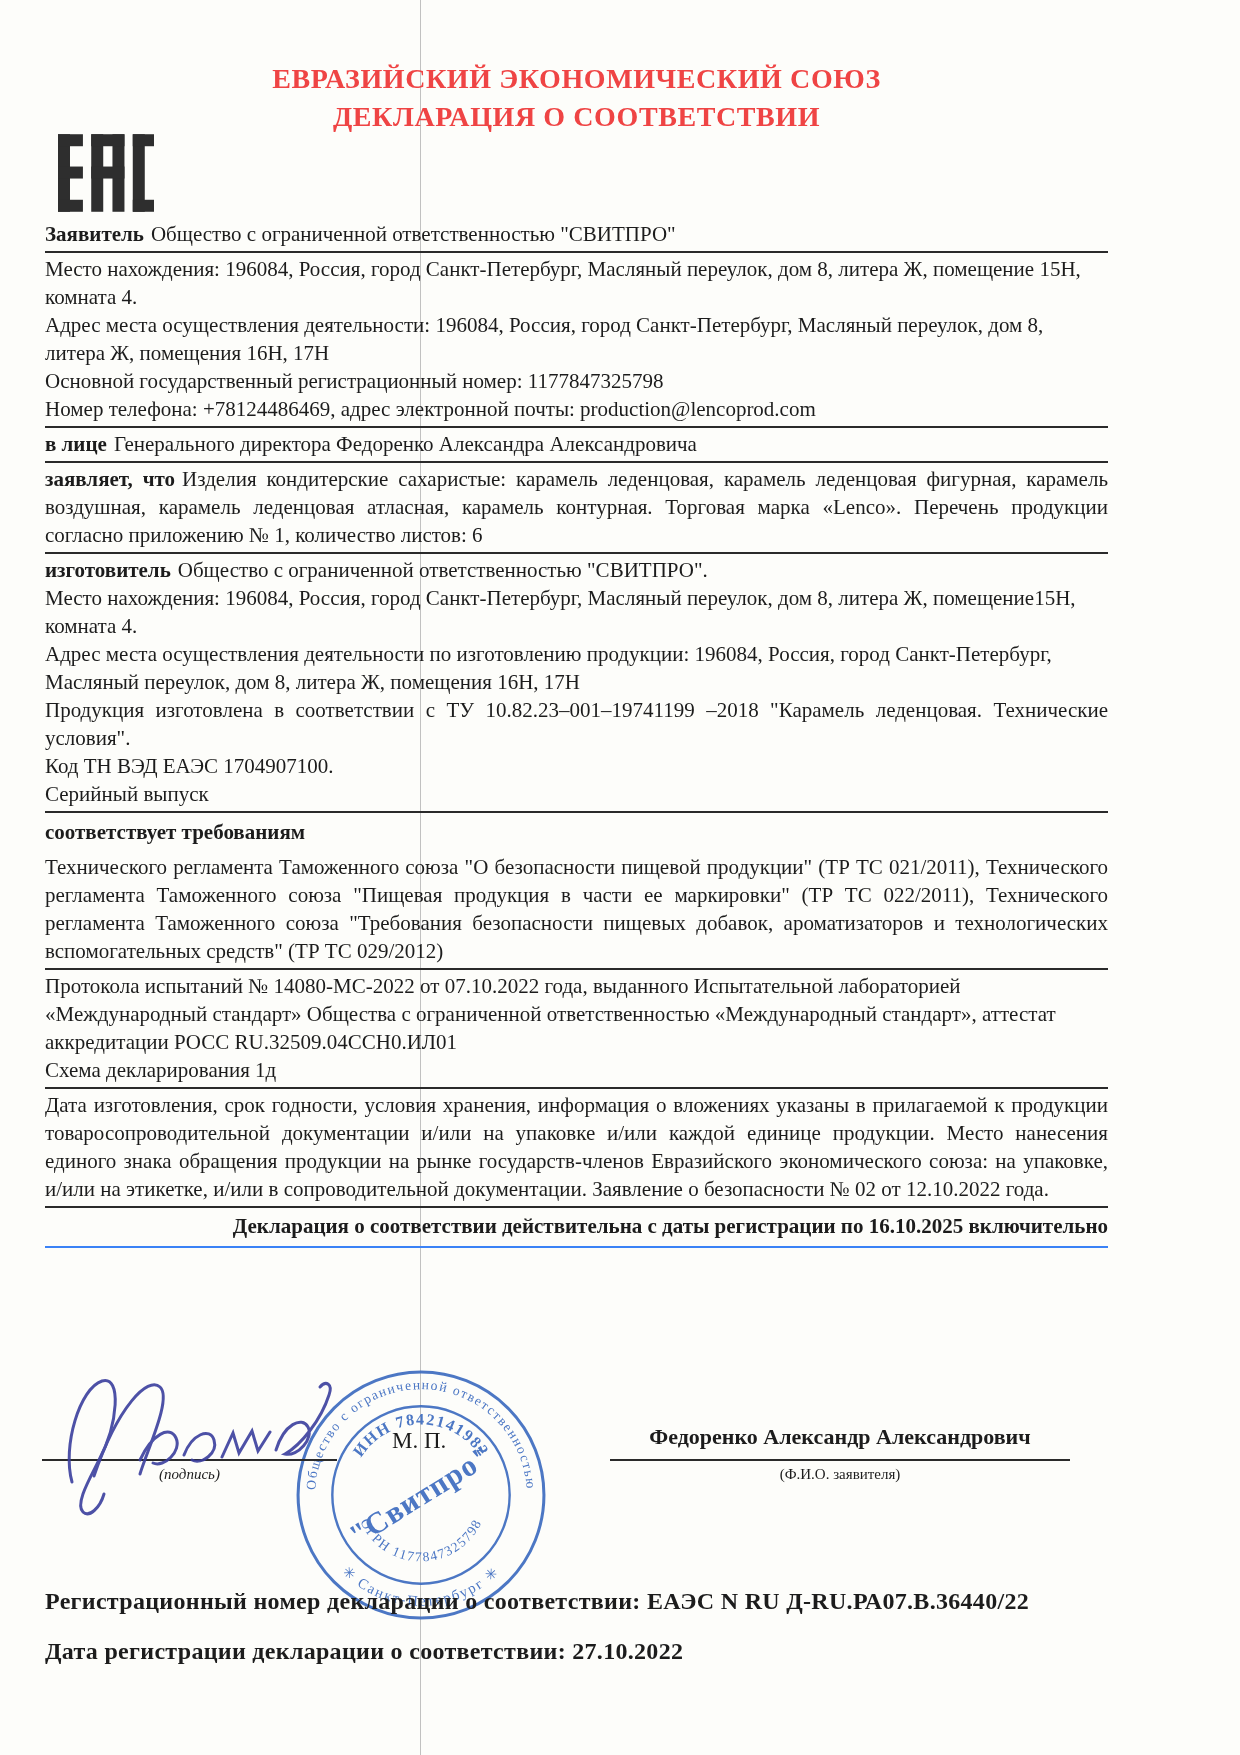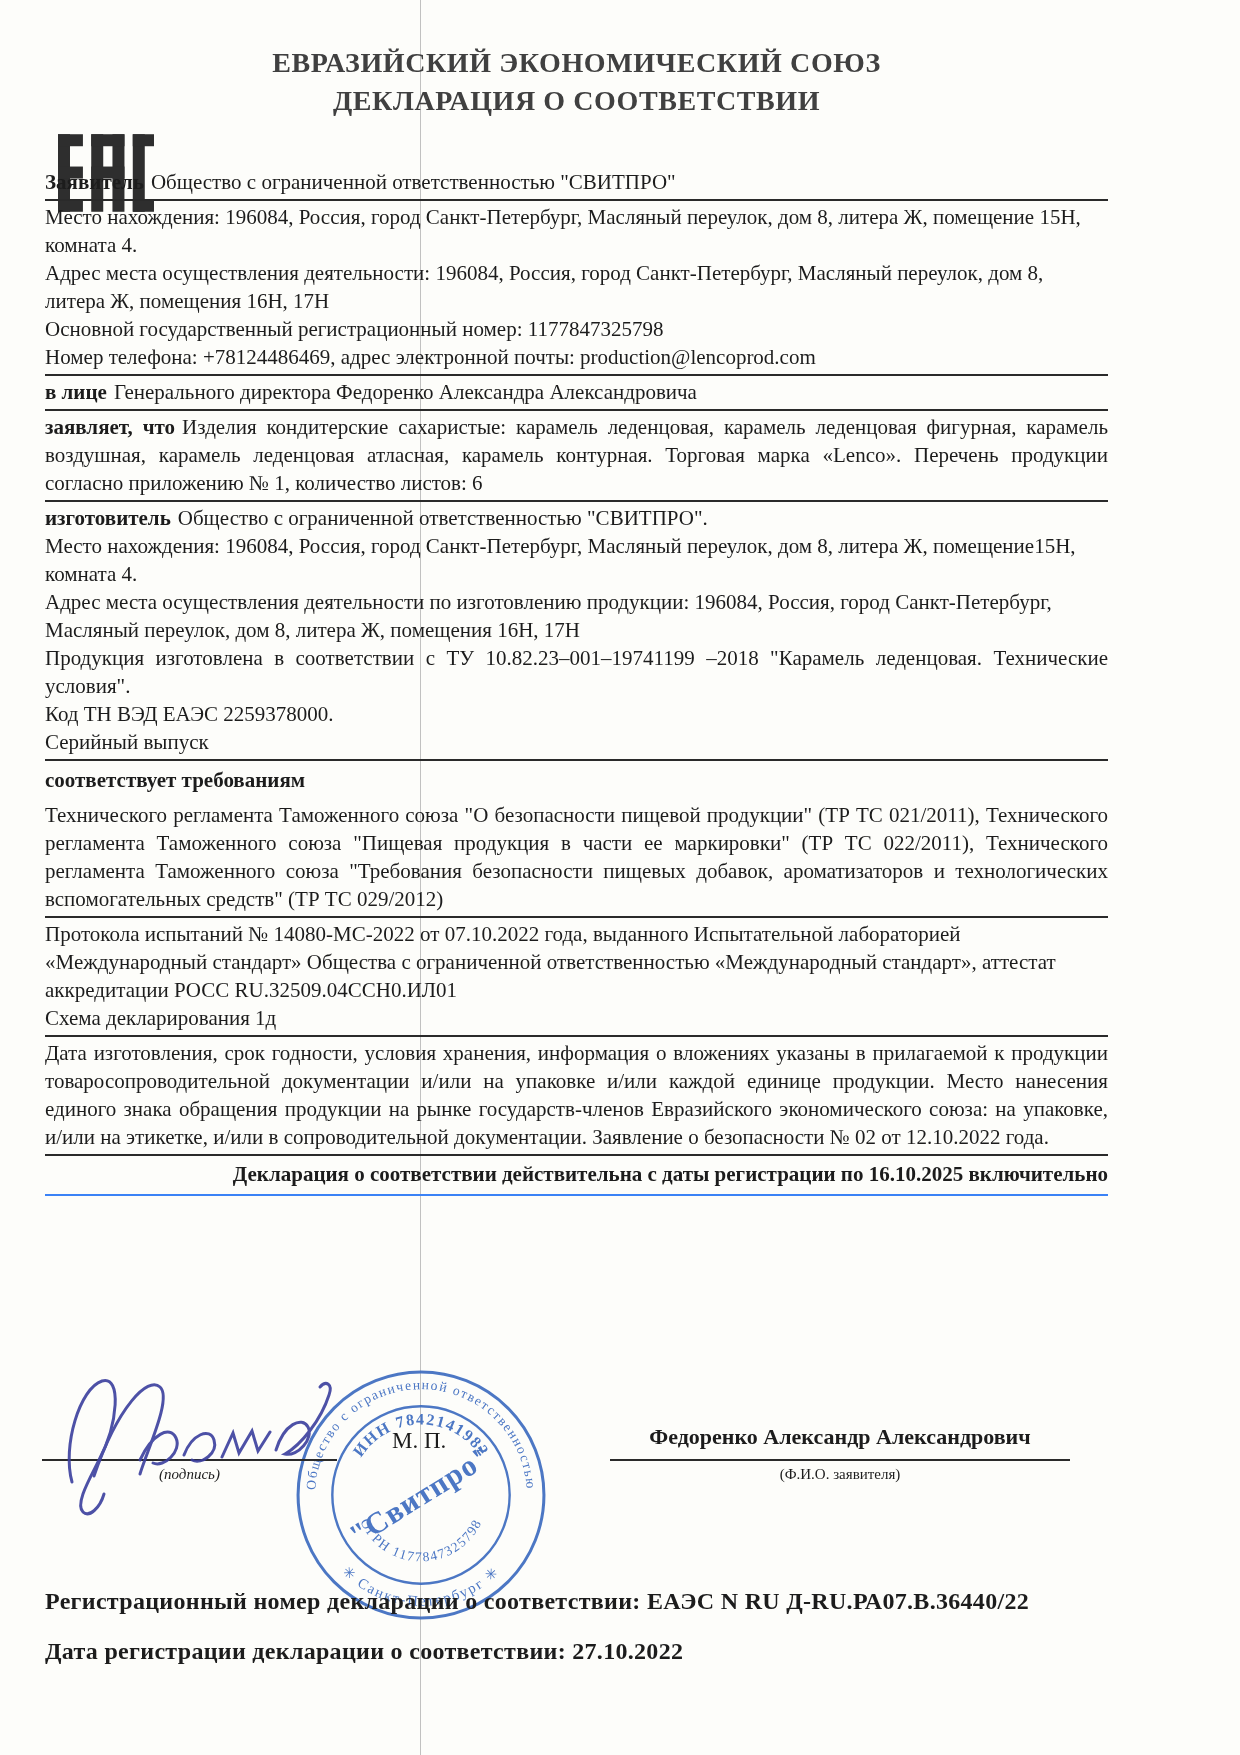--- a/index.html
+++ b/index.html
@@ -3,23 +3,23 @@
 <meta charset="utf-8">
 <style>
   html,body{margin:0;padding:0;background:#d9d9d9;}
   .page{
     position:relative;width:1240px;height:1755px;background:#fdfdfa;
     font-family:"Liberation Serif","DejaVu Serif",serif;color:#1c1c1c;
     overflow:hidden;margin:0 auto;
   }
   .vline{position:absolute;left:420px;top:0;width:1px;height:1755px;background:#8f8f8f;opacity:.55;}
   .content{position:absolute;left:45px;top:0;width:1063px;}
-  .titles{margin-top:44px;text-align:center;font-weight:bold;font-size:28px;line-height:38px;letter-spacing:.6px;color:#404040;}
+  .titles{margin-top:60px;text-align:center;font-weight:bold;font-size:28px;line-height:38px;letter-spacing:.6px;color:#ef4444;}
   .eac-logo{position:absolute;left:58px;top:131px;}
-  .fields{margin-top:48px;}
+  .fields{margin-top:84px;}
   p.row{margin:0;font-size:21px;line-height:28px;}
   .just{text-align:justify;}
   b.lead{font-weight:bold;margin-right:7px;}
   .rule{border:none;border-top:2px solid #2a2a2a;margin:3px 0 2px 0;height:0;}
   .hd{font-weight:bold;margin:5px 0 7px 0 !important;}
   .validity{font-weight:bold;margin-top:4px !important;padding-bottom:6px;border-bottom:2px solid #3b82f6;text-align:right;}
   
   .sig-svg{position:absolute;left:58px;top:1362px;z-index:3;}
   .stamp{position:absolute;left:292px;top:1364px;z-index:1;opacity:.92;}
   .mp{position:absolute;left:392px;top:1428px;font-size:23px;z-index:4;}
@@ -75,21 +75,21 @@
       <p class="row"><b class="lead">в лице</b><span>Генерального директора Федоренко Александра Александровича</span></p>
       <div class="rule"></div>
 
       <p class="row just"><b class="lead">заявляет, что</b><span>Изделия кондитерские сахаристые: карамель леденцовая, карамель леденцовая фигурная, карамель воздушная, карамель леденцовая атласная, карамель контурная. Торговая марка «Lenco». Перечень продукции согласно приложению № 1, количество листов: 6</span></p>
       <div class="rule"></div>
 
       <p class="row"><b class="lead">изготовитель</b><span>Общество с ограниченной ответственностью "СВИТПРО".</span></p>
       <p class="row">Место нахождения: 196084, Россия, город Санкт-Петербург, Масляный переулок, дом 8, литера Ж, помещение15Н, комната 4.</p>
       <p class="row">Адрес места осуществления деятельности по изготовлению продукции: 196084, Россия, город Санкт-Петербург, Масляный переулок, дом 8, литера Ж, помещения 16Н, 17Н</p>
       <p class="row just">Продукция изготовлена в соответствии с ТУ 10.82.23–001–19741199 –2018 "Карамель леденцовая. Технические условия".</p>
-      <p class="row">Код ТН ВЭД ЕАЭС 2259378000.</p>
+      <p class="row">Код ТН ВЭД ЕАЭС 1704907100.</p>
       <p class="row">Серийный выпуск</p>
       <div class="rule"></div>
 
       <p class="row hd">соответствует требованиям</p>
       <p class="row just">Технического регламента Таможенного союза "О безопасности пищевой продукции" (ТР ТС 021/2011), Технического регламента Таможенного союза "Пищевая продукция в части ее маркировки" (ТР ТС 022/2011), Технического регламента Таможенного союза "Требования безопасности пищевых добавок, ароматизаторов и технологических вспомогательных средств" (ТР ТС 029/2012)</p>
       <div class="rule"></div>
 
       <p class="row">Протокола испытаний № 14080-МС-2022 от 07.10.2022 года, выданного Испытательной лабораторией «Международный стандарт» Общества с ограниченной ответственностью «Международный стандарт», аттестат аккредитации РОСС RU.32509.04ССН0.ИЛ01</p>
       <p class="row">Схема декларирования 1д</p>
       <div class="rule"></div>

